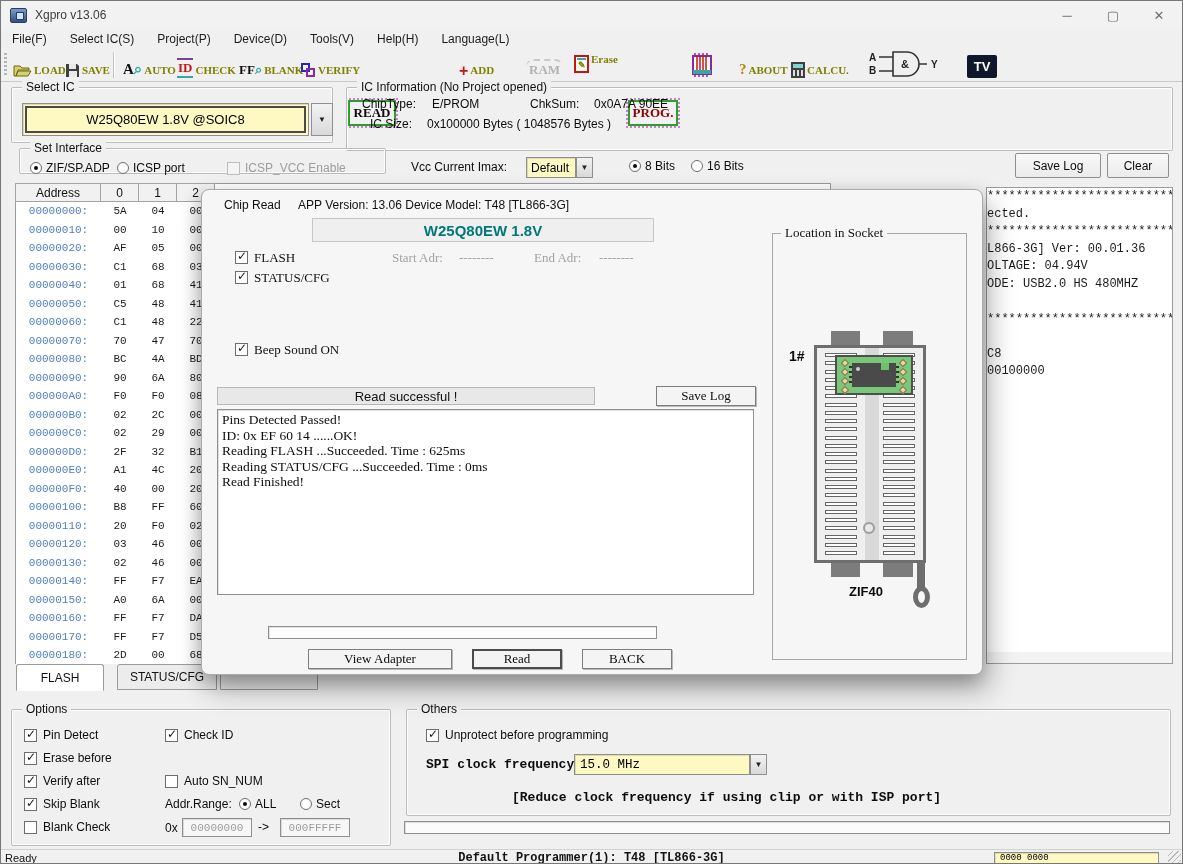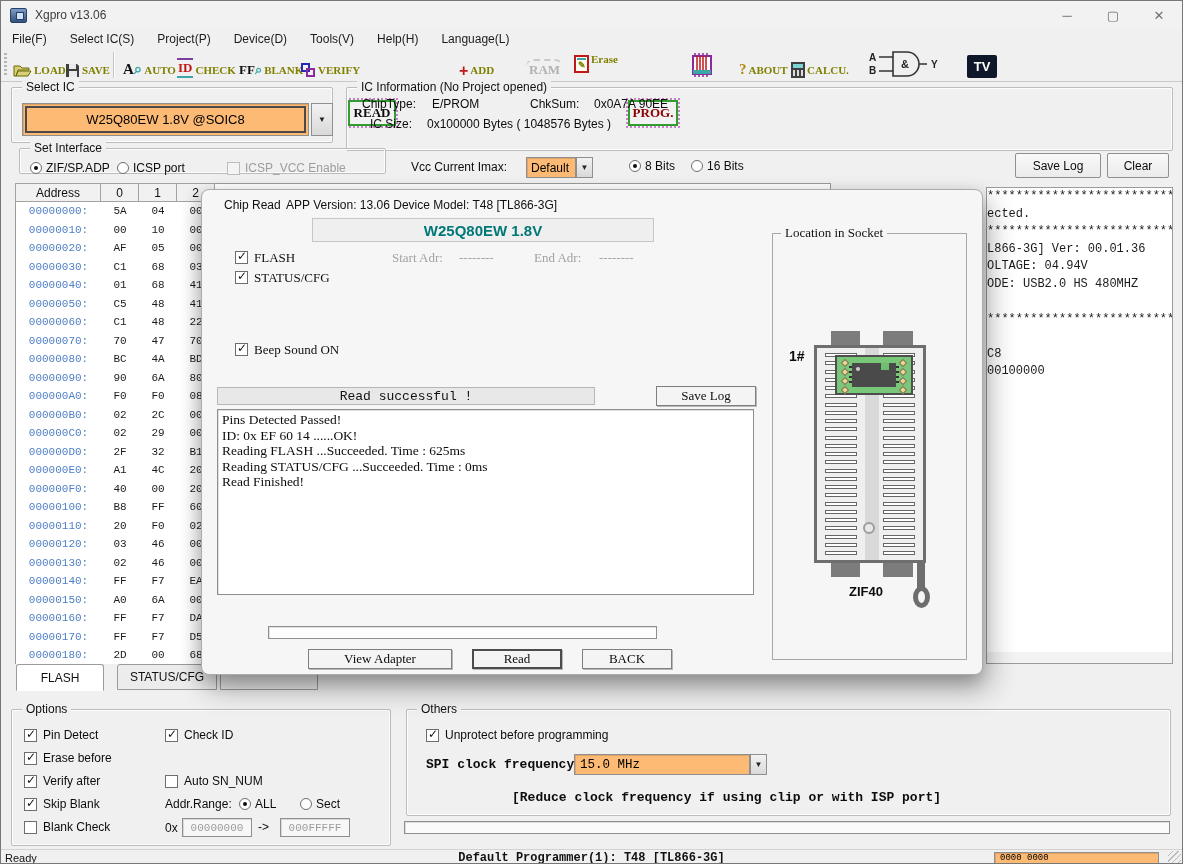--- a/index.html
+++ b/index.html
@@ -39,21 +39,21 @@
   
   .cb{position:absolute;width:13px;height:13px;background:#fff;border:1px solid #6d6d6d}
   .cb.checked::after{content:"✓";position:absolute;left:1px;top:-3px;font:bold 12px "DejaVu Sans",sans-serif;color:#101010}
   .cb.disabled{border-color:#bdbdbd;background:#f4f4f4}
   .rb{position:absolute;width:12px;height:12px;border:1px solid #6d6d6d;border-radius:50%;background:#fff}
   .rb.selected::after{content:"";position:absolute;left:3px;top:3px;width:4px;height:4px;border-radius:50%;background:#0c0c0c}
   .flabel{position:absolute;font-size:12px;color:#0c0c0c;white-space:nowrap}
   .flabel.gray{color:#9d9d9d}
   .btn{position:absolute;background:linear-gradient(#f9f9f9,#ebebeb);border:1px solid #8f8f8f;border-radius:2px;
        display:flex;align-items:center;justify-content:center;font-size:12px;color:#0c0c0c}
-  .sunkbox{position:absolute;background:#fdba74;border:1px solid #8f8f8f;
+  .sunkbox{position:absolute;background:#fef9c3;border:1px solid #8f8f8f;
            box-shadow:inset 1px 1px 0 rgba(0,0,0,.12)}
   .ddbtn{position:absolute;background:linear-gradient(#f2f2f2,#d9d9d9);border:1px solid #8f8f8f;
          display:flex;align-items:center;justify-content:center;font-size:8px;color:#222}
 
   
   .hex-underlay{position:absolute;left:14px;top:182px;width:816px;height:481px;background:#fff;border:1px solid #9b9b9b}
   .hex-header{position:absolute;left:14px;top:182px;display:flex;height:19px}
   .hex-header div{border:1px solid #a3a3a3;border-left:none;background:#f1f1f1;font-size:12px;color:#111;
                   display:flex;align-items:center;justify-content:center}
   .hex-header div:first-child{border-left:1px solid #a3a3a3}
@@ -83,21 +83,21 @@
   .dglabel{position:absolute;top:-9px;left:8px;background:#f6f6f6;padding:0 4px;
            font-family:"Liberation Serif",serif;font-size:13px;color:#111;white-space:nowrap}
   .chipname{position:absolute;left:110px;top:28px;width:342px;height:24px;background:#efefef;
             border:1px solid #c6c6c6;display:flex;align-items:center;justify-content:center;
             font-weight:bold;font-size:15px;color:#007878;z-index:3}
   .dserif{position:absolute;font-family:"Liberation Serif",serif;font-size:13px;color:#0f0f0f;white-space:nowrap}
   .dserif.gray{color:#a2a2a2}
   .adapter-note{position:absolute;left:215px;top:359px;width:537px;text-align:center;
                 font-weight:bold;font-size:15px;color:#1515dd}
   .dstatus{position:absolute;left:215px;top:385px;width:378px;height:18px;background:#e8e8e8;border:1px solid #b7b7b7;
-           display:flex;align-items:center;justify-content:center;font-family:Liberation Mono, monospace;font-size:13px;color:#111}
+           display:flex;align-items:center;justify-content:center;font-family:Liberation Sans, sans-serif;font-size:13px;color:#111}
   .dlg-log{position:absolute;left:215px;top:407px;width:537px;height:186px;background:#fff;
            border:1px solid #8f8f8f;box-shadow:inset 1px 1px 0 rgba(0,0,0,.12);padding:2px 4px;overflow:hidden}
   .dlg-log div{font-family:"Liberation Serif",serif;font-size:13.5px;line-height:15.5px;color:#0c0c0c;white-space:nowrap}
   .dprogress{position:absolute;left:266px;top:624px;width:389px;height:13px;background:#fdfdfd;border:1px solid #8f8f8f;
              box-shadow:inset 1px 1px 0 rgba(0,0,0,.1)}
   .dbtn{position:absolute;height:20px;background:#f4f4f4;border:1px solid #7e7e7e;box-shadow:1px 1px 0 rgba(0,0,0,.25);
         display:flex;align-items:center;justify-content:center;font-family:"Liberation Serif",serif;font-size:13px;color:#0c0c0c}
   .dbtn.focused{border:2px solid #4c4c4c}
 
   
@@ -516,21 +516,21 @@
   <div class="statusbar">
     <span style="position:absolute;left:4px;top:2px;font-size:11px;color:#111">Ready</span>
     <span class="mono" style="position:absolute;left:0;right:0;top:1px;text-align:center;font-size:12px;font-weight:bold;color:#111">Default Programmer(1): T48 [TL866-3G]</span>
     <span class="sunkbox mono" style="left:993px;top:2px;width:165px;height:12px;font-size:9px;padding-left:5px;line-height:11px">0000 0000</span>
     <span class="grip"></span>
   </div>
 
   <div class="dialog">
     <div class="dlg-title">
       <span>Chip Read</span>
-      <span style="margin-left:2px">APP Version: 13.06 Device Model: T48 [TL866-3G]</span>
+      <span style="margin-left:14px">APP Version: 13.06 Device Model: T48 [TL866-3G]</span>
     </div>
 
     <div class="chipname">W25Q80EW 1.8V</div>
     <div class="cb checked" style="left:33px;top:61px"></div>
     <div class="dserif" style="left:52px;top:60px">FLASH</div>
     <div class="cb checked" style="left:33px;top:81px"></div>
     <div class="dserif" style="left:52px;top:80px">STATUS/CFG</div>
     <div class="dserif gray" style="left:190px;top:60px">Start Adr:</div>
     <div class="dserif gray" style="left:257px;top:60px">--------</div>
     <div class="dserif gray" style="left:332px;top:60px">End Adr:</div>

